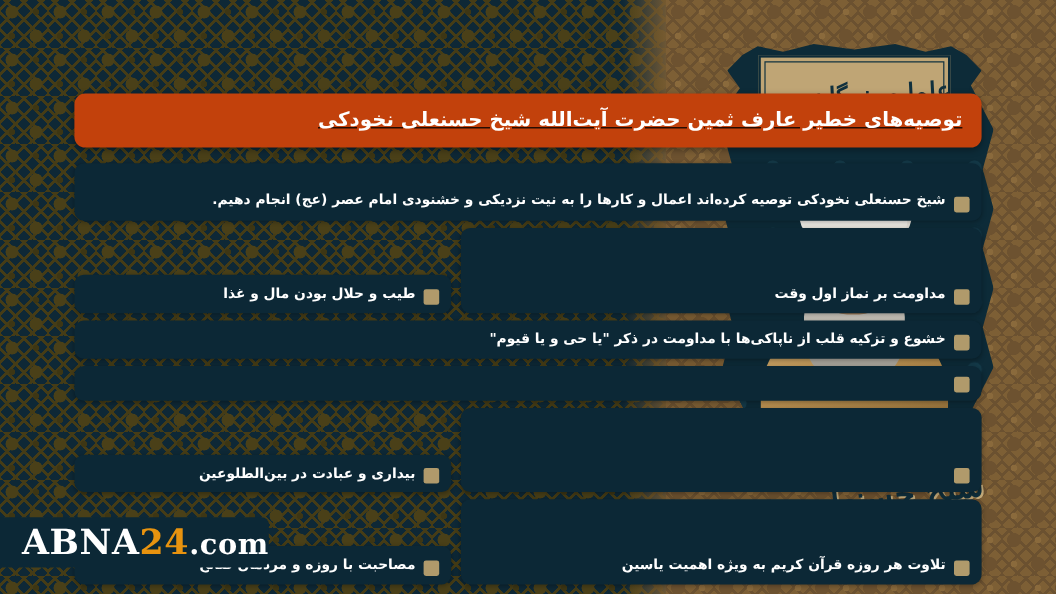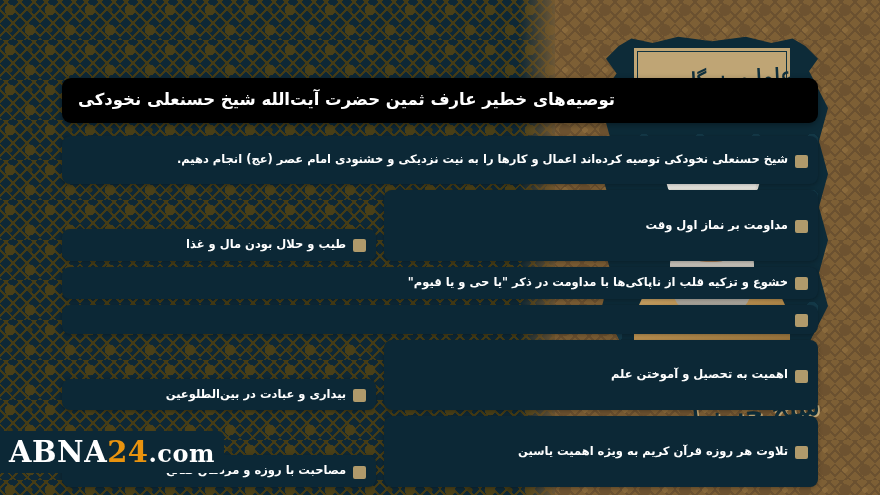--- a/index.html
+++ b/index.html
@@ -268,25 +268,25 @@
     margin-top: 2px;
   }
 
   
   .title-bar {
     position: absolute;
     top: 78px;
     right: 62px;
     left: 62px;
     min-height: 45px;
-    background: #000000;
+    background: #c2410c;
     border-radius: 9px;
     display: flex;
     align-items: center;
-    justify-content: flex-end;
+    justify-content: flex-start;
     padding: 6px 16px;
     box-sizing: border-box;
     box-shadow: 0 2px 6px rgba(0,0,0,0.35);
     text-decoration: underline;
   }
   .title-bar .t {
     color: #ffffff;
     font-size: 16.5px;
     font-weight: bold;
     line-height: 1.35;
@@ -306,21 +306,21 @@
     gap: 8px;
     margin-bottom: 6px;
   }
 
   .card {
     background: #0c2836;
     border-radius: 8px;
     padding: 7px 10px 7px 10px;
     box-sizing: border-box;
     display: flex;
-    align-items: center;
+    align-items: flex-end;
     gap: 7px;
     box-shadow: 0 1px 4px rgba(0,0,0,0.3);
   }
   .card.full { width: 100%; }
   .card.wide { flex: 1 1 58%; }
   .card.narrow { flex: 1 1 42%; margin-top: 39px; }
 
   .card .marker {
     flex: 0 0 auto;
     width: 13px;
@@ -346,21 +346,21 @@
   .logo-bar {
     position: absolute;
     left: 0;
     bottom: 22px;
     width: 224px;
     height: 42px;
     background: #0c2836;
     border-radius: 0 6px 6px 0;
     display: flex;
     align-items: center;
-    justify-content: center;
+    justify-content: flex-end;
     direction: ltr;
   }
   .logo-text {
     font-family: "DejaVu Serif", "Liberation Serif", serif;
     font-size: 29px;
     font-weight: bold;
     letter-spacing: 0.5px;
   }
   .logo-text .a { color: #ffffff; }
   .logo-text .n { color: #e8930f; }
@@ -437,21 +437,20 @@
 
     <div class="row">
       <div class="card wide">
         <span class="marker"></span>
       </div>
     </div>
 
     <div class="row">
       <div class="card wide">
         <span class="marker"></span>
-        <span class="txt">اهمیت به تحصیل و آموختن علم</span>
       </div>
       <div class="card narrow">
         <span class="marker"></span>
         <span class="txt">بیداری و عبادت در بین‌الطلوعین</span>
       </div>
     </div>
 
     <div class="row">
       <div class="card wide">
         <span class="marker"></span>

